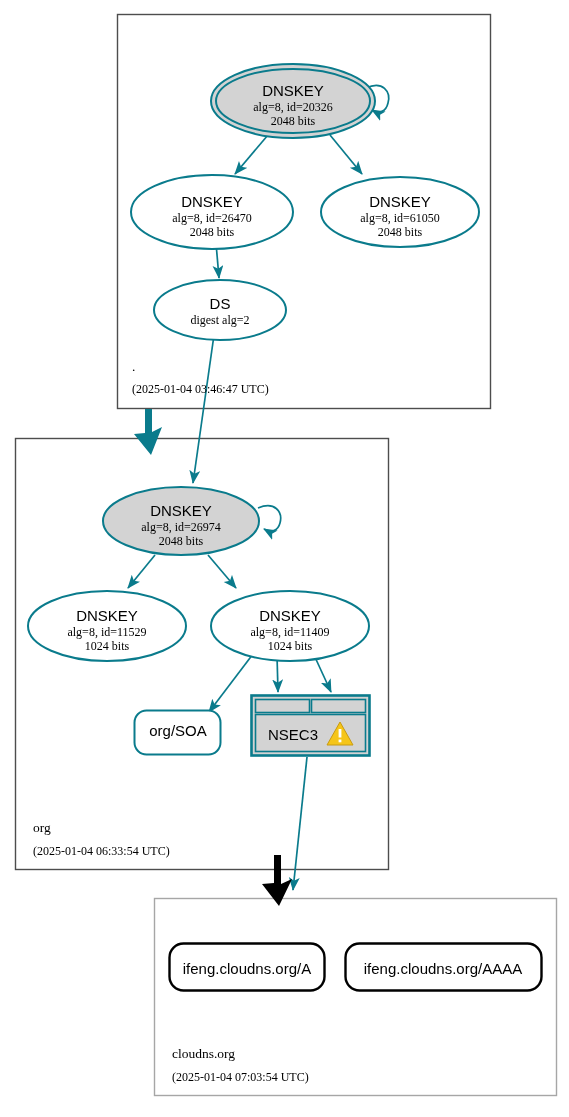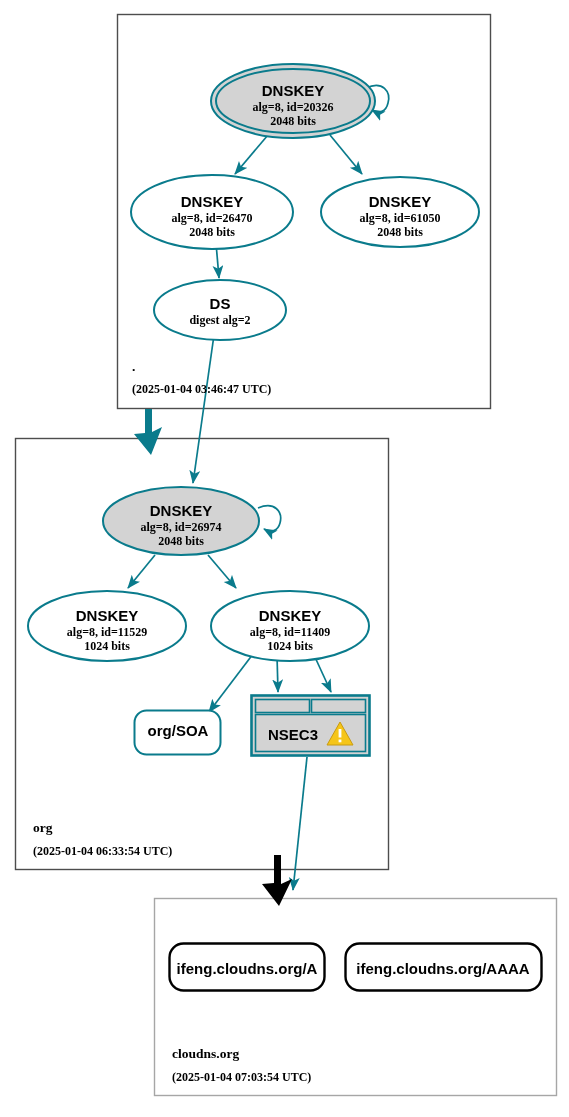--- a/index.html
+++ b/index.html
@@ -7,21 +7,20 @@
     padding: 0;
     background: #ffffff;
   }
   #canvas {
     position: relative;
     width: 569px;
     height: 1117px;
     background: #ffffff;
     font-family: "Liberation Sans", sans-serif;
     overflow: hidden;
-    font-weight: bold;
   }
   svg.layer {
     position: absolute;
     left: 0;
     top: 0;
     width: 569px;
     height: 1117px;
   }
   .zone-box {
     fill: none;

